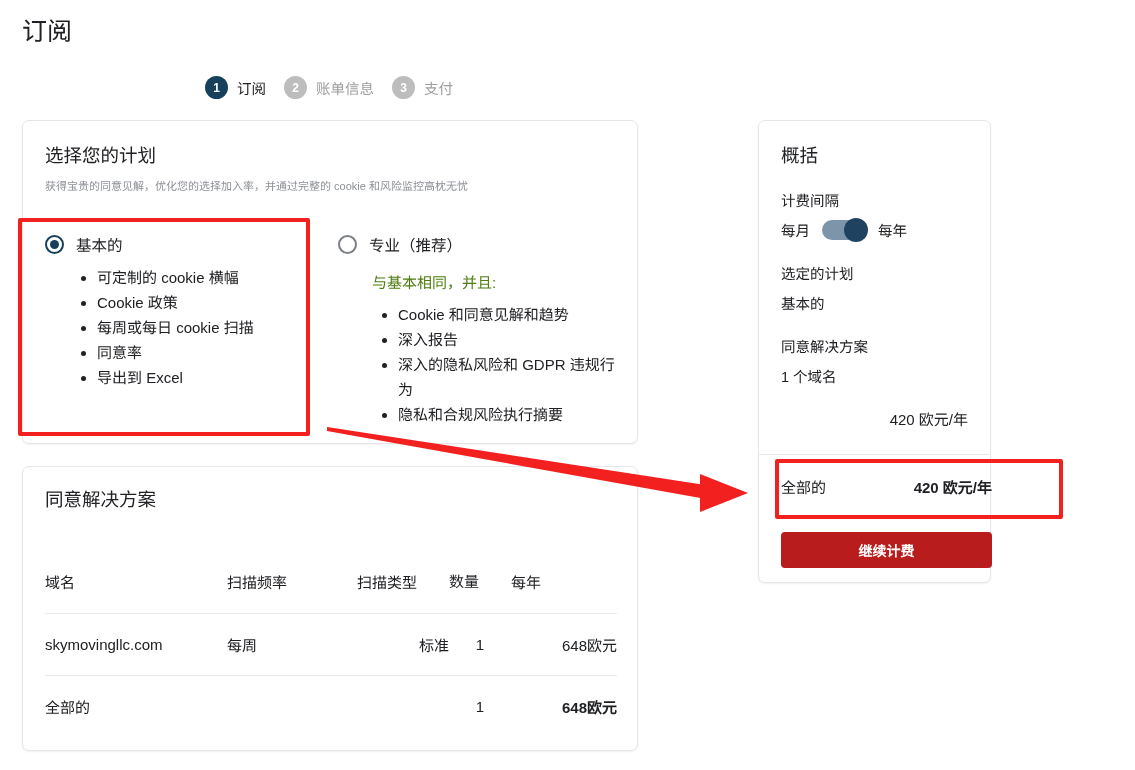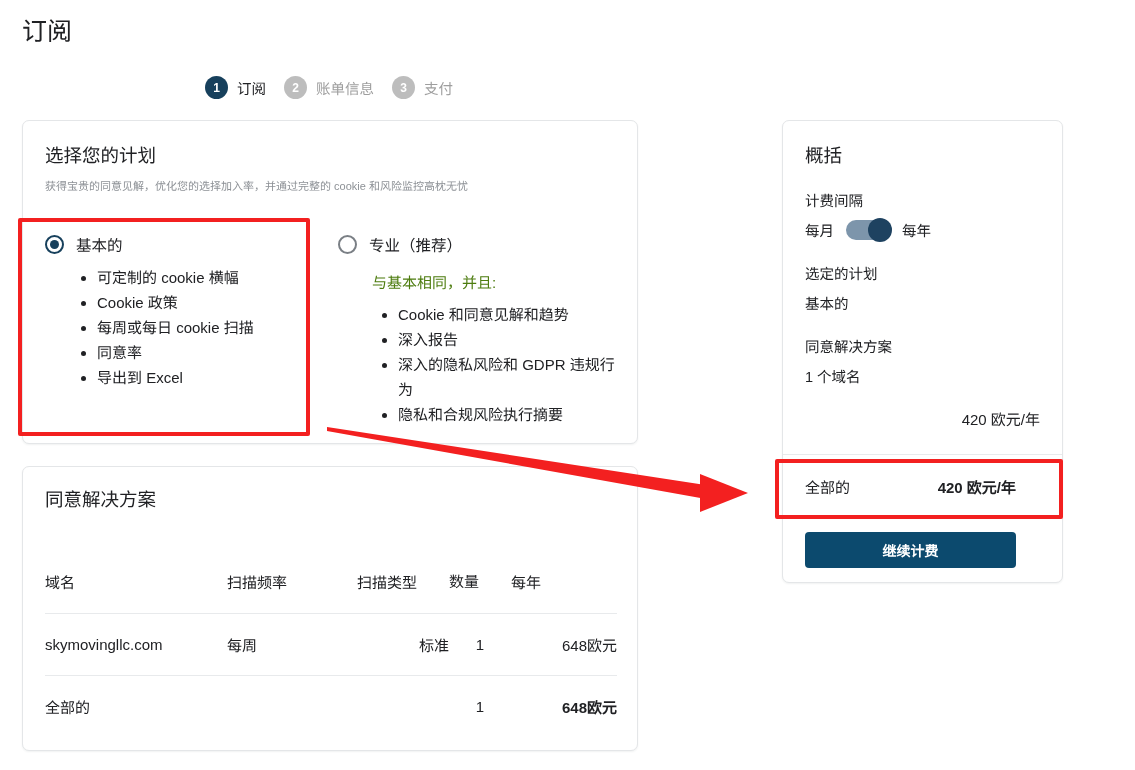--- a/index.html
+++ b/index.html
@@ -41,21 +41,21 @@
   
   .card {
     position: absolute;
     background: #ffffff;
     border: 1px solid #e4e6e8;
     border-radius: 7px;
     box-shadow: 0 1px 2px rgba(60,64,67,0.07);
   }
   #plan-card    { left: 22px; top: 120px; width: 616px; height: 324px; }
   #domains-card { left: 22px; top: 466px; width: 616px; height: 285px; }
-  #summary-card { left: 782px; top: 120px; width: 281px; height: 463px; }
+  #summary-card { left: 758px; top: 120px; width: 233px; height: 463px; }
 
   .card-title {
     font-size: 18.5px; font-weight: 400; color: #202124;
   }
   .card-sub {
     font-size: 11px; line-height: 22px; color: #8d9196;
   }
 
   
   #plan-card .inner { padding: 20px 22px 0 22px; }
@@ -133,21 +133,21 @@
     border-top: 1px solid #e8eaec;
   }
   .total-row-sum {
     position: absolute; left: 22px; top: 355px; width: 211px;
     display: flex; justify-content: space-between; align-items: baseline;
   }
   .total-row-sum .t-label { font-size: 15px; color: #202124; }
   .total-row-sum .t-value { font-size: 15px; color: #202124; font-weight: 700; }
   .cta {
     position: absolute; left: 22px; top: 411px; width: 211px; height: 36px;
-    background: #0c4a6e; color: #ffffff; border: none; border-radius: 4px;
+    background: #b91c1c; color: #ffffff; border: none; border-radius: 4px;
     font-family: Liberation Sans, sans-serif; font-size: 14px; font-weight: 700; cursor: pointer;
   }
 
   
   .hl {
     position: absolute; border: 4px solid #f32020; border-radius: 2px;
     pointer-events: none;
   }
   #hl-plan  { left: 18px;  top: 218px; width: 292px; height: 218px; }
   #hl-total { left: 775px; top: 459px; width: 288px; height: 60px; }

